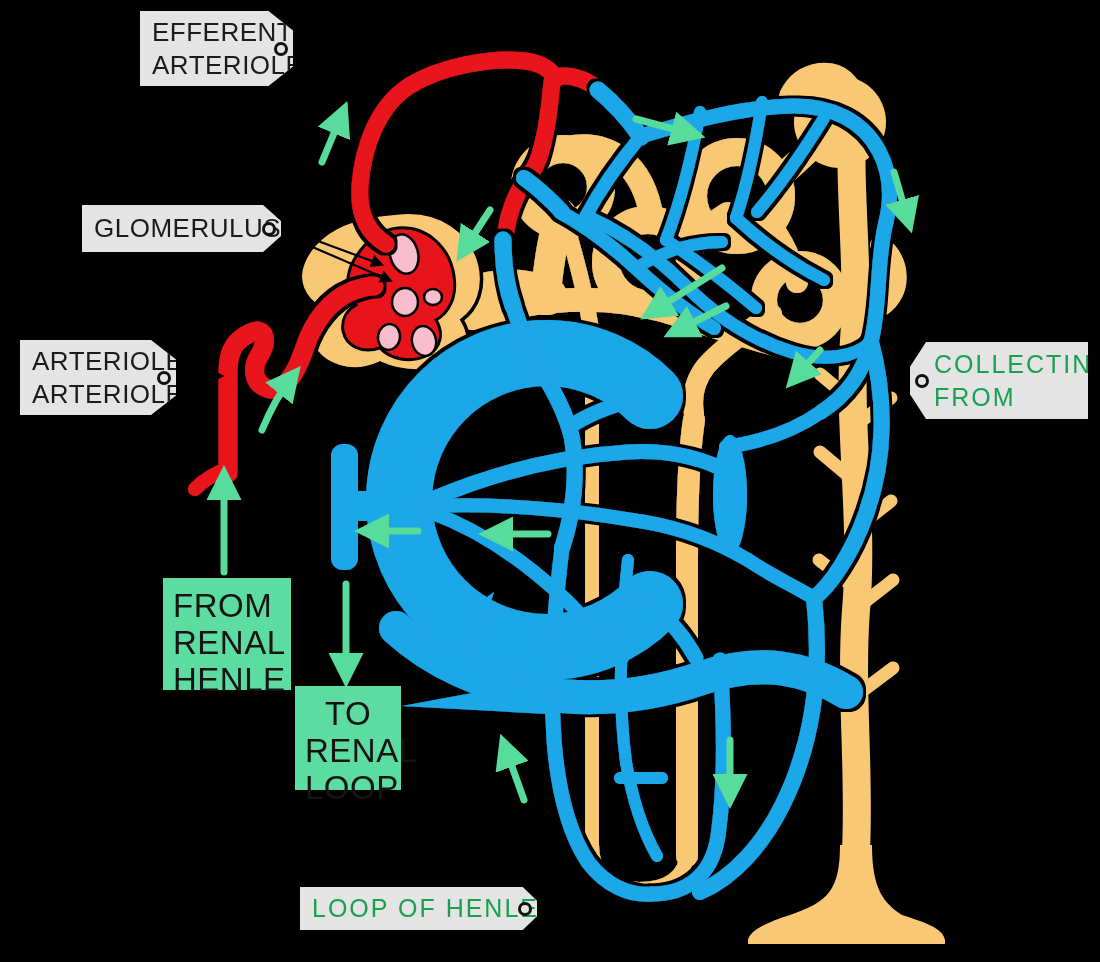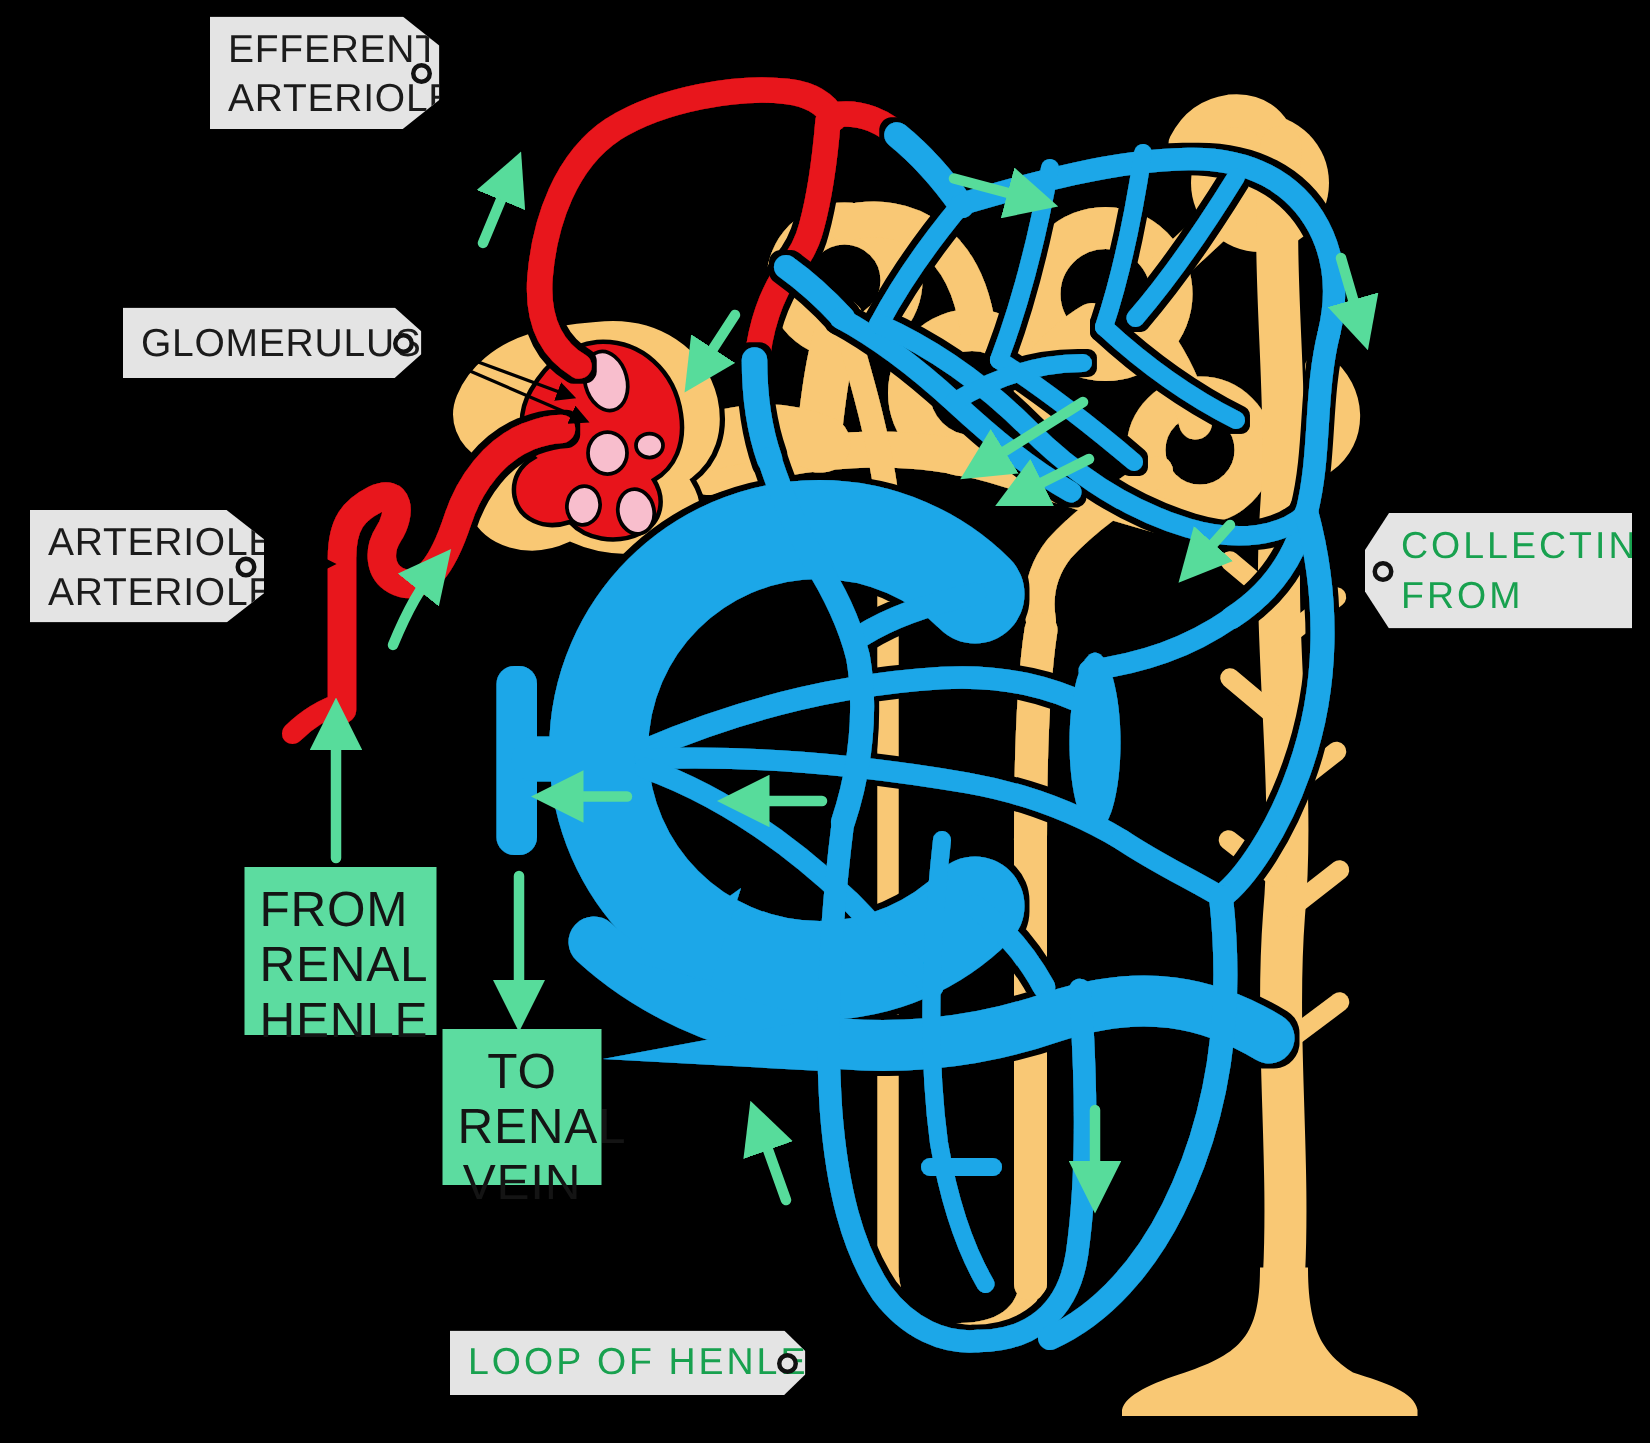--- a/index.html
+++ b/index.html
@@ -248,21 +248,21 @@
 
 <div class="gbox box-fra">
   <span class="ln">FROM</span>
   <span class="ln">RENAL</span>
   <span class="ln">HENLE</span>
 </div>
 
 <div class="gbox box-trv">
   <span class="ln">TO</span>
   <span class="ln">RENAL</span>
-  <span class="ln">VEIN</span>
+  <span class="ln">LOOP</span>
 </div>
 
 <div class="tag tag-loop tg">
   <span class="ln">LOOP OF HENLE</span>
   <span class="hole hole-r"></span>
 </div>
 
 <div class="tag tag-duct tg">
   <span class="ln">COLLECTING</span>
   <span class="ln">FROM</span>

